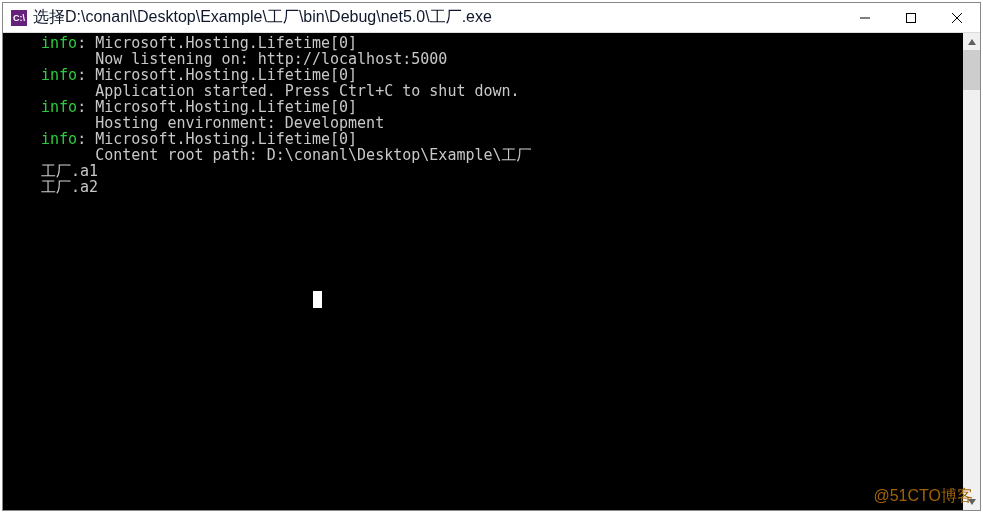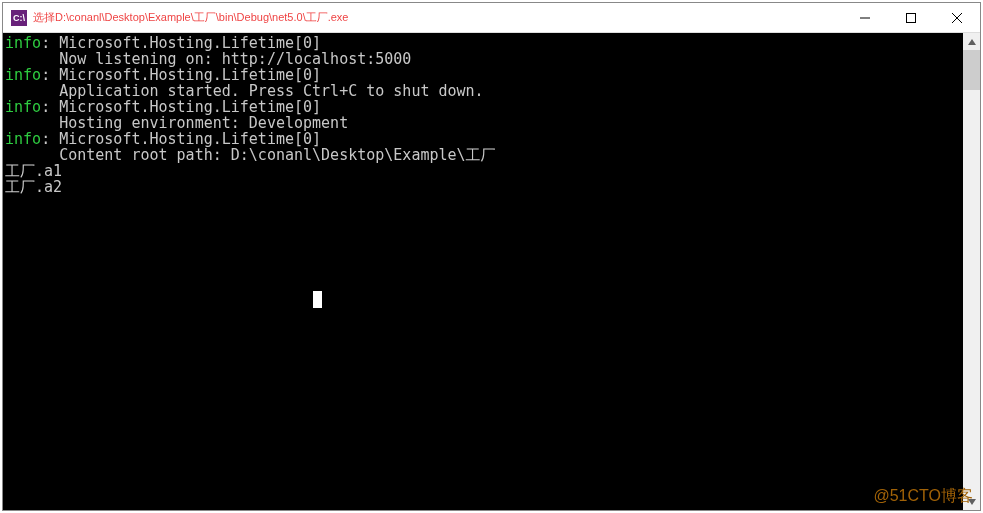--- a/index.html
+++ b/index.html
@@ -33,22 +33,22 @@
       margin: 0 6px 0 8px;
       display: flex;
       align-items: center;
       justify-content: center;
       color: #fff;
       font-size: 9px;
       font-weight: bold;
     }
     .titlebar-text {
       flex: 1;
-      font-size: 11px;
-      color: #ef4444;
+      font-size: 16px;
+      color: #0f172a;
       white-space: nowrap;
       overflow: hidden;
     }
     .win-controls { display: flex; height: 100%; }
     .win-btn {
       width: 46px; height: 100%;
       display: flex; align-items: center; justify-content: center;
       font-family: "Segoe UI Symbol", sans-serif;
       font-size: 10px;
       color: #000;
@@ -63,20 +63,21 @@
     .console {
       flex: 1;
       background: #000;
       color: #ccc;
       font-family: "NSimSun", "SimSun", "Consolas", monospace;
       font-size: 15px;
       line-height: 16px;
       padding: 2px 0 0 2px;
       white-space: pre;
       overflow: hidden;
+      margin-left: 36px;
     }
     .ln { display: block; }
     .info { color: #2ecc40; }
     .txt { color: #c8c8c8; }
     .cursor {
       position: absolute;
       width: 9px; height: 17px;
       background: #fff;
     }
     .scrollbar {

